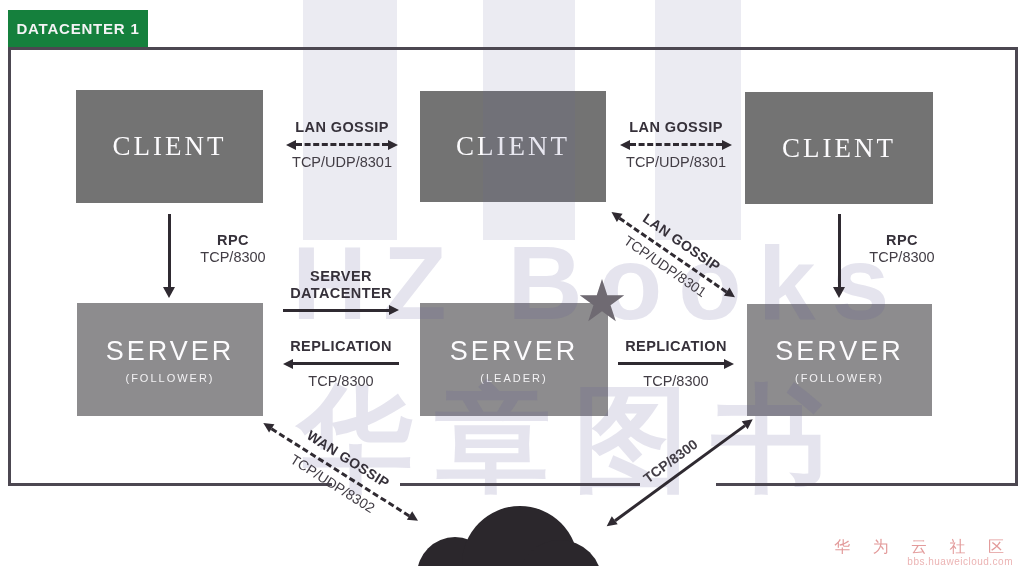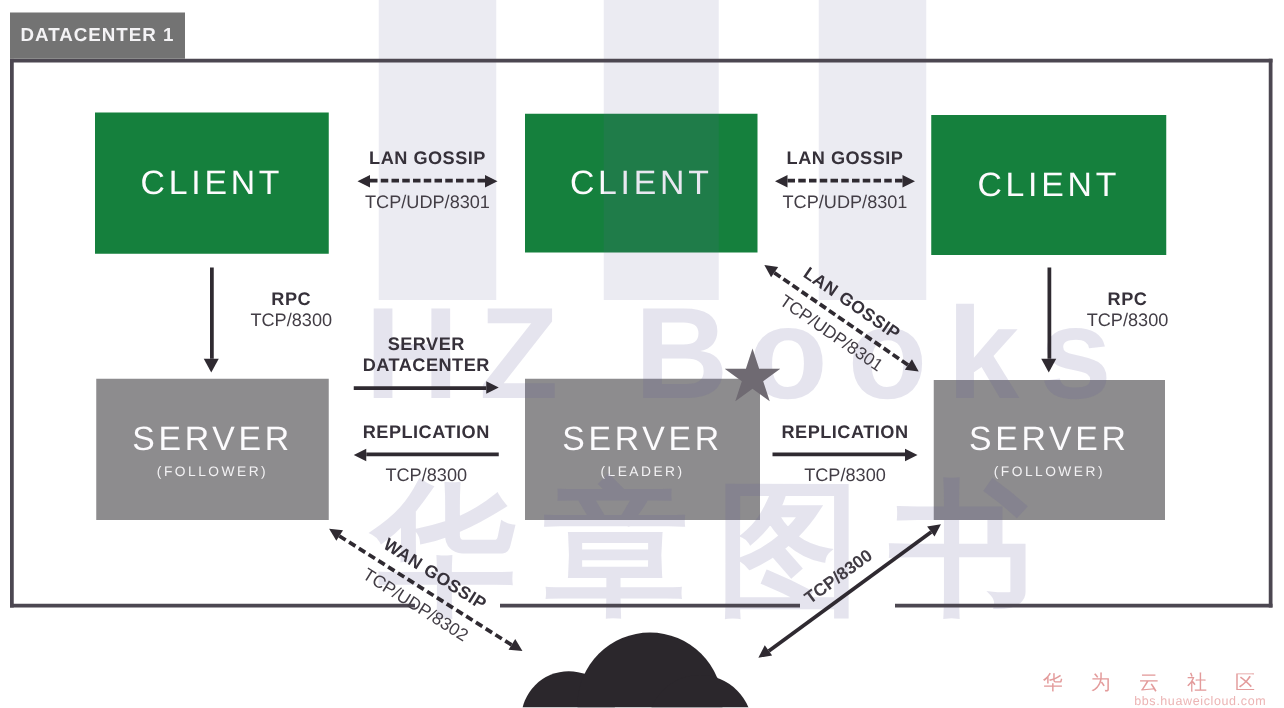--- a/index.html
+++ b/index.html
@@ -7,28 +7,28 @@
     position:relative; width:1027px; height:566px; overflow:hidden;
     background:#ffffff;
     font-family:"Liberation Sans","DejaVu Sans",sans-serif;
     color:#36313A;
   }
   .abs { position:absolute; }
 
   
   .frame-line { background:#4C4751; z-index:3; }
   .dc-tab {
-    left:8px; top:10px; width:140px; height:37px; background:#737373; z-index:4;
+    left:8px; top:10px; width:140px; height:37px; background:#15803d; z-index:4;
     display:flex; align-items:center; justify-content:center;
   }
   .dc-tab span { color:#F4F3F5; font-weight:bold; font-size:15px; letter-spacing:0.8px; }
 
   
   .node { z-index:1; display:flex; flex-direction:column; align-items:center; justify-content:center; }
-  .node.dark { background:#15803d; }
+  .node.dark { background:#737373;font-family:Liberation Serif, serif; }
   .node.gray { background:#8D8C8E; }
   .node .big  { color:#FCFBFD; font-size:27px; letter-spacing:3px; font-weight:normal; }
   .node .role { color:#F3F2F4; font-size:11px; letter-spacing:2px; margin-top:5px; }
 
   
   .cg { display:flex; flex-direction:column; align-items:center; z-index:3; }
   .cg .lbl  { font-weight:bold; font-size:14.5px; letter-spacing:0.4px; color:#36313A; white-space:nowrap; line-height:1.15; }
   .cg .port { font-size:14.5px; color:#423D45; white-space:nowrap; line-height:1.15; }
 
   

